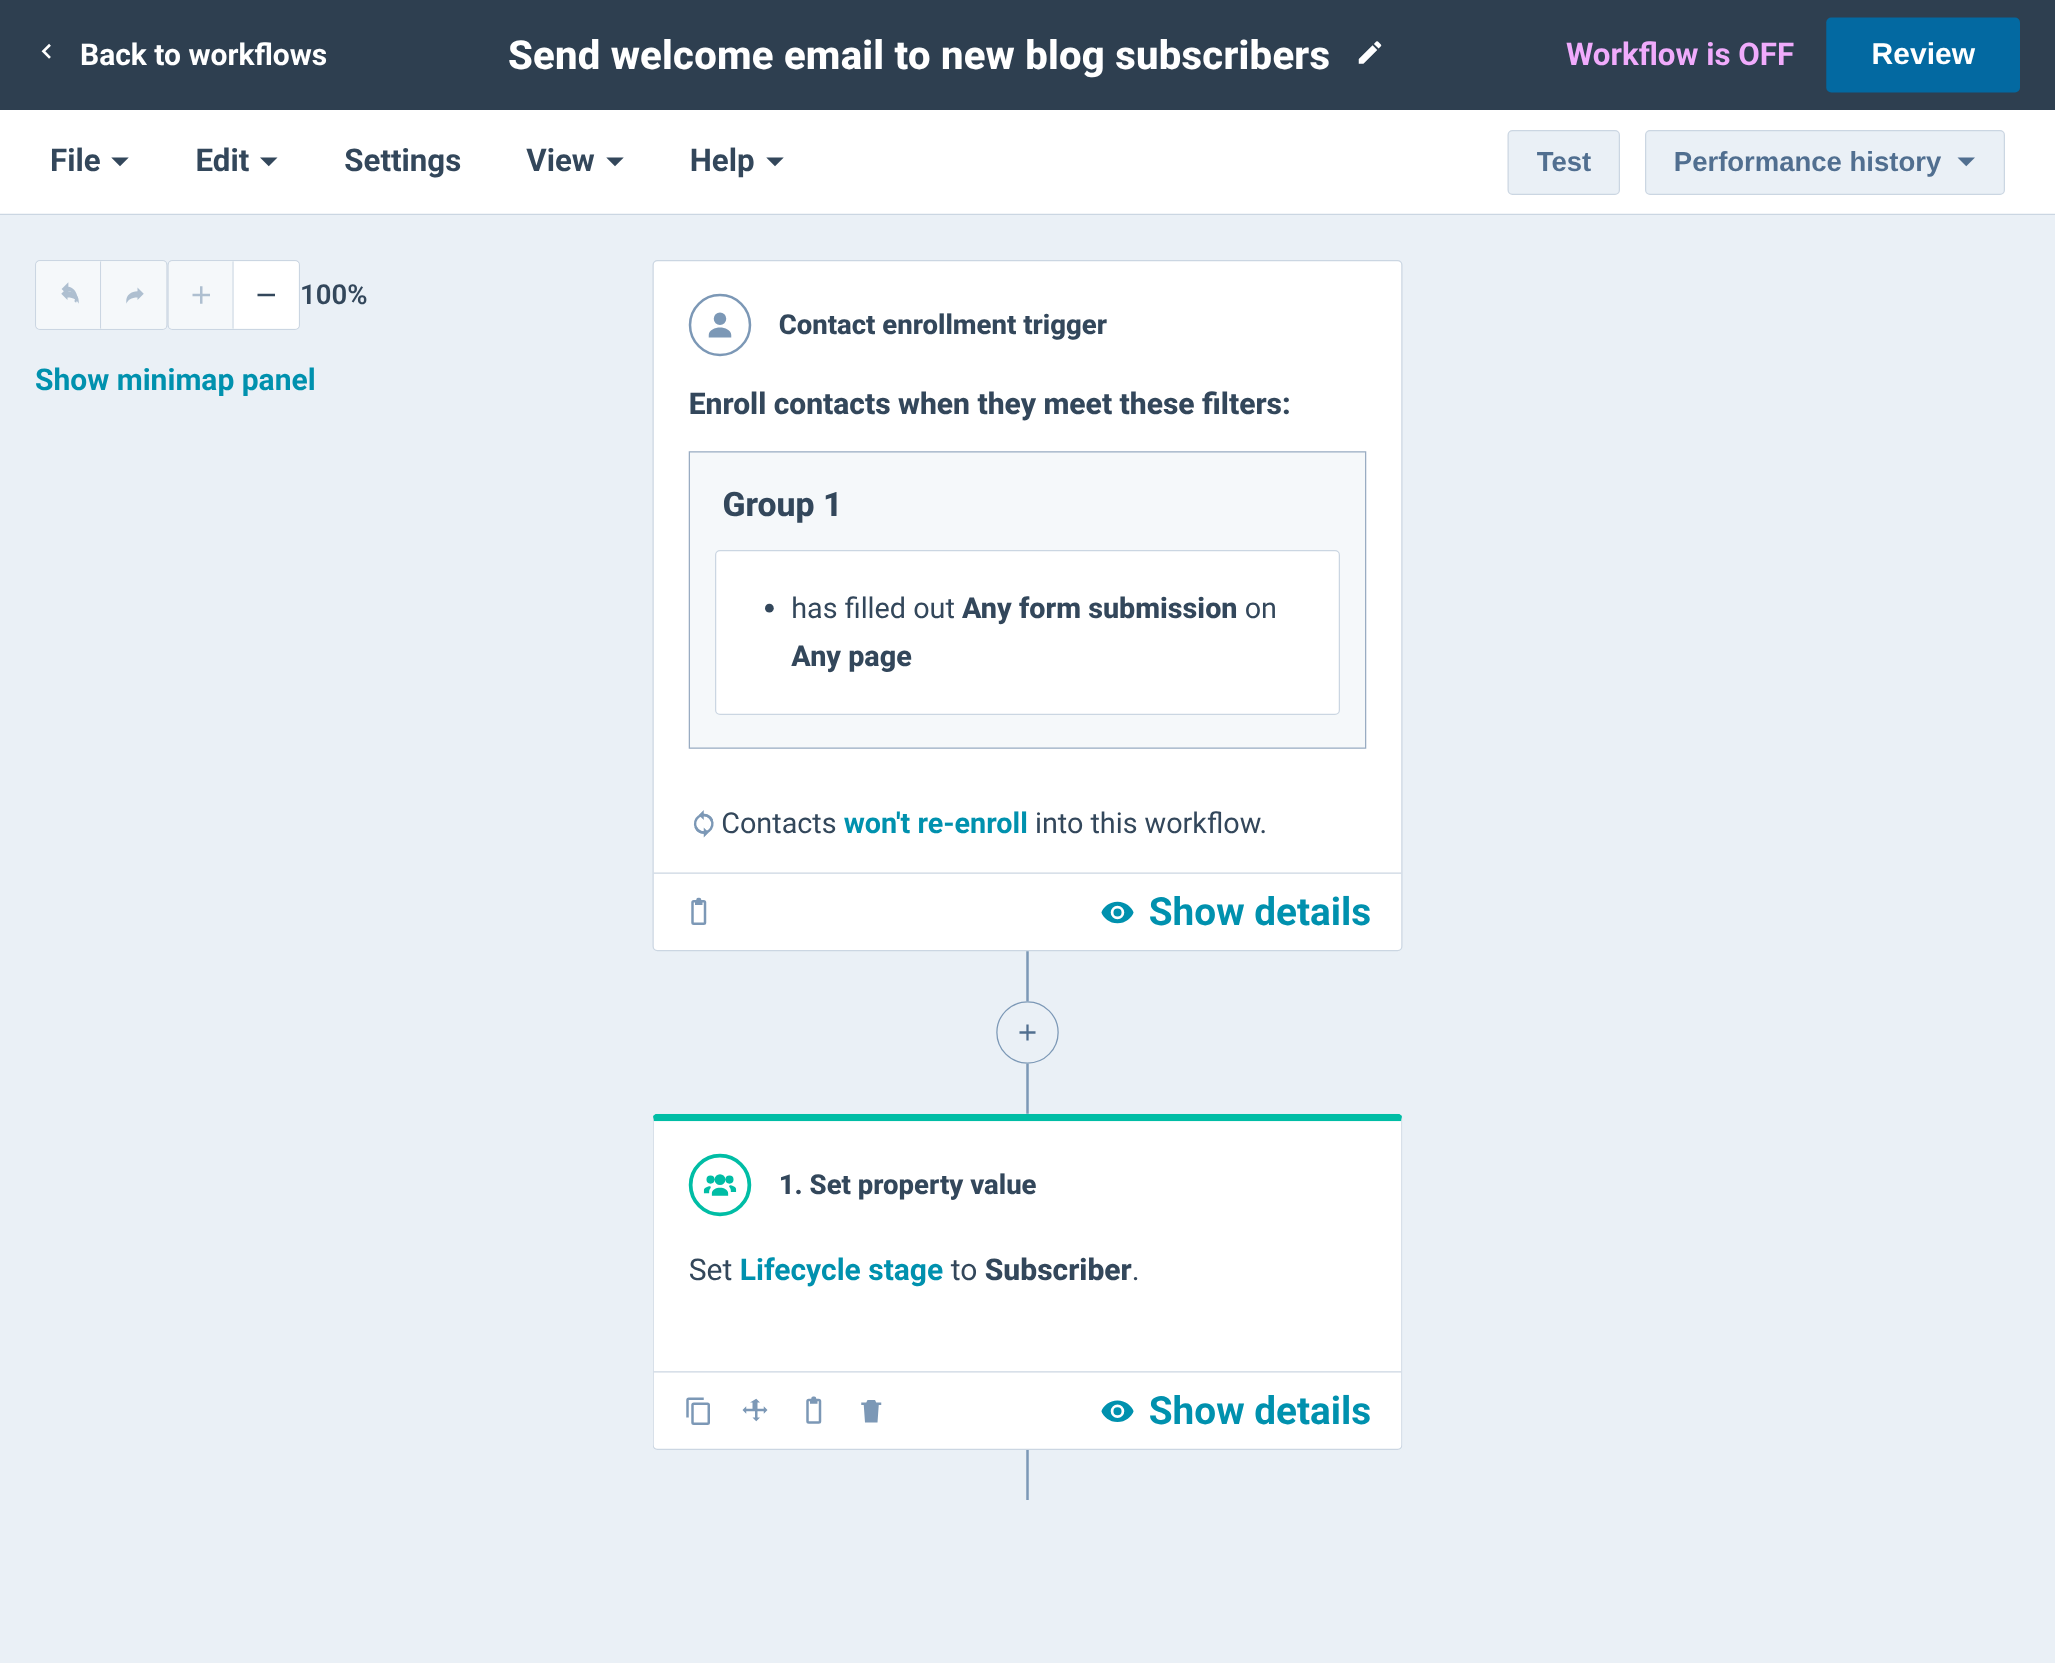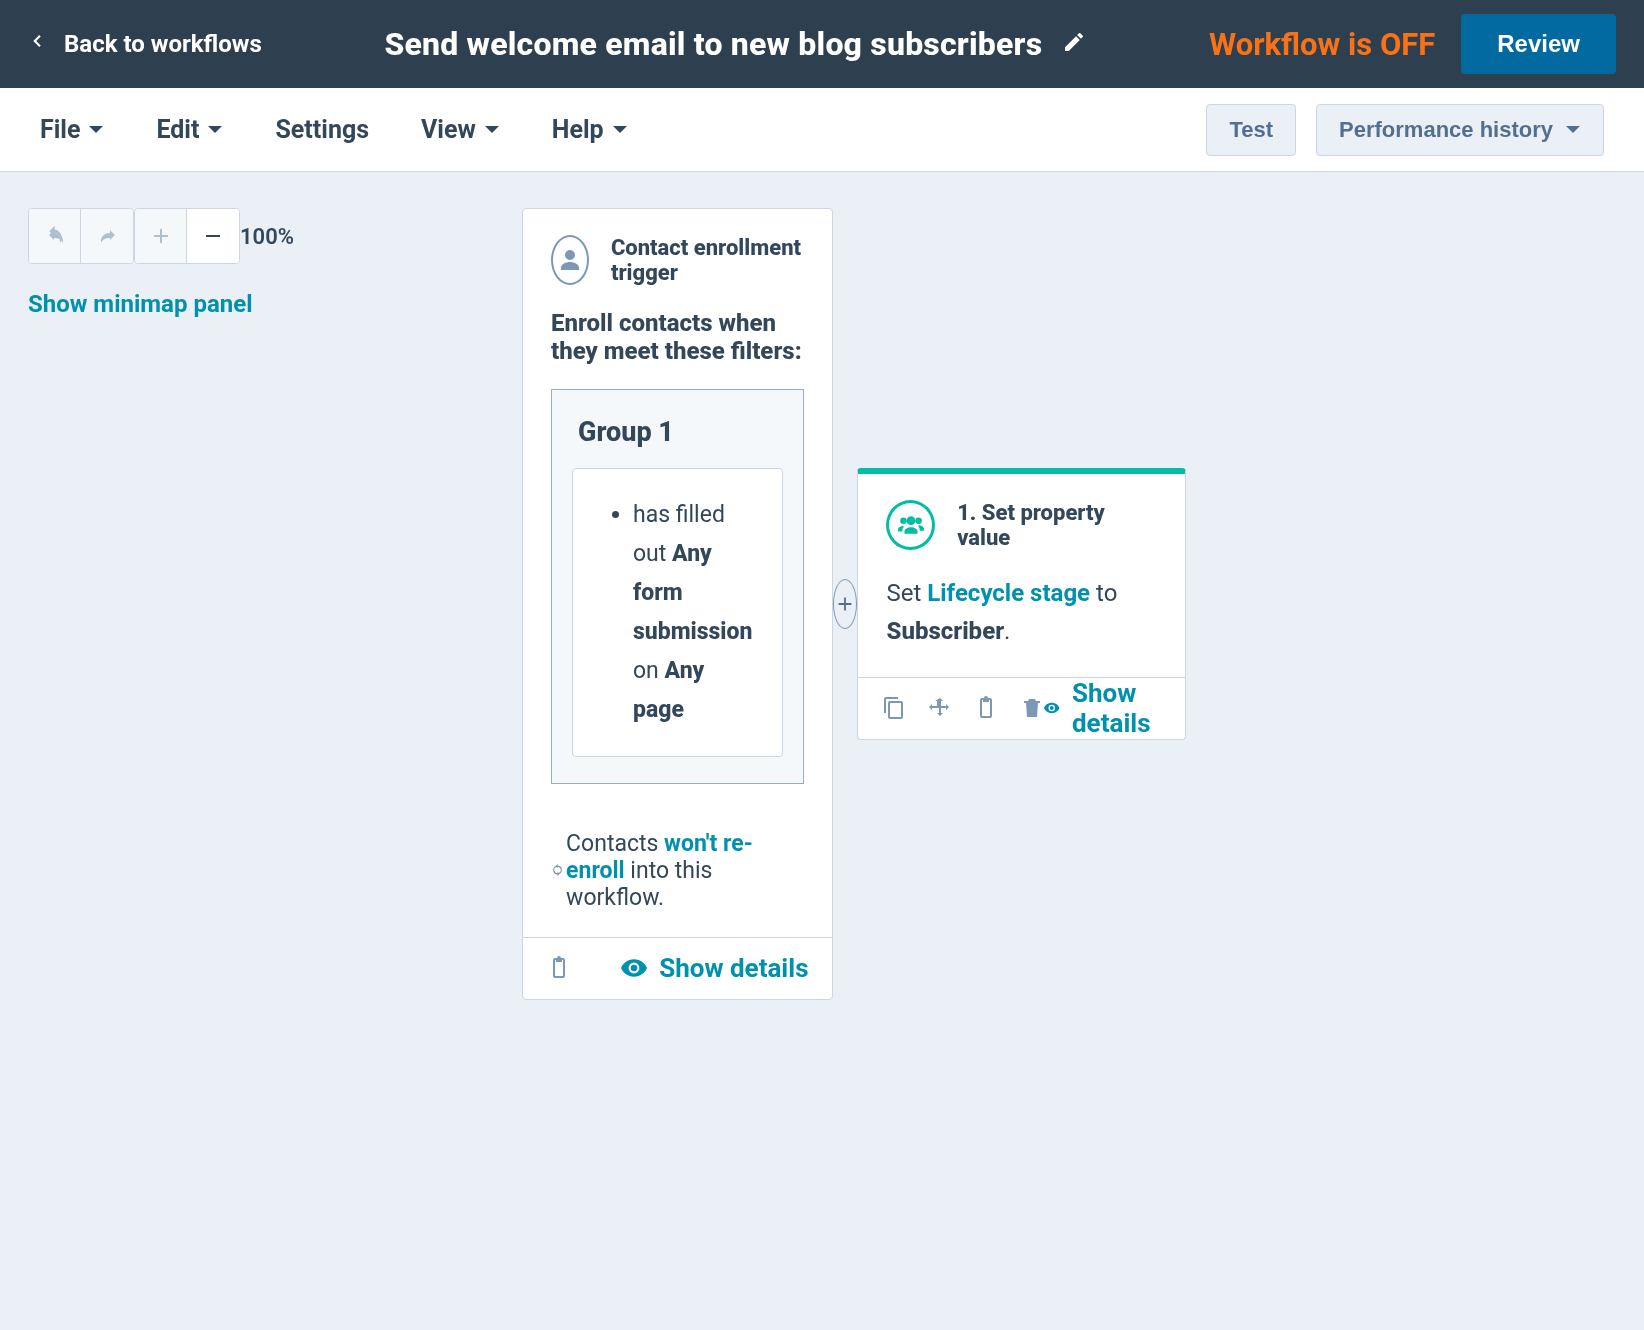--- a/index.html
+++ b/index.html
@@ -32,21 +32,21 @@
   .title-wrap {
     flex: 1;
     display: flex;
     justify-content: center;
     align-items: center;
     gap: 20px;
   }
   .wf-title { font-weight: 800; font-size: 32px; letter-spacing: .2px; }
   .pencil svg { width: 24px; height: 24px; fill: #fff; }
   .header-right { display: flex; align-items: center; gap: 26px; }
-  .wf-status { font-weight: 700; font-size: 31px; color: #f97316; }
+  .wf-status { font-weight: 700; font-size: 25px; color: #f0abfc; }
   .review-btn {
     background: #0369a1;
     color: #fff;
     font-weight: 700;
     font-size: 24px;
     border: none;
     padding: 16px 36px;
     border-radius: 4px;
     cursor: pointer;
   }
@@ -120,21 +120,21 @@
     font-weight: 700; font-size: 24px;
     color: #0091ae;
     cursor: pointer;
   }
   
   .flow {
     position: absolute;
     left: 50%; top: 36px;
     transform: translateX(-50%);
     width: 600px;
-    display: flex; flex-direction: row; align-items: center;
+    display: flex; flex-direction: column; align-items: center;
   }
   .connector { width: 2px; background: #7c98b6; }
   .add-circle {
     width: 50px; height: 50px;
     border-radius: 50%;
     background: #eaf0f6;
     border: 1.5px solid #7c98b6;
     display: flex; align-items: center; justify-content: center;
     color: #516f90; font-size: 30px; font-weight: 400;
     cursor: pointer;
@@ -182,21 +182,21 @@
   .reenroll-row svg { width: 24px; height: 24px; fill: #7c98b6; }
   .link { color: #0091ae; font-weight: 700; }
   .card-footer {
     border-top: 1px solid #cbd6e2;
     height: 62px;
     display: flex; align-items: center;
     padding: 0 24px;
   }
   .footer-left { display: flex; gap: 22px; align-items: center; }
   .footer-icon { width: 24px; height: 24px; fill: #7c98b6; cursor: pointer; }
-  .footer-right { margin-left: auto; display: flex; align-items: center; gap: 12px; color: #0091ae; font-weight: 700; font-size: 26px; cursor: pointer; }
+  .footer-right { margin-left: auto; display: flex; align-items: center; gap: 12px; color: #0091ae; font-weight: 700; font-size: 31px; cursor: pointer; }
   .footer-right svg { width: 26px; height: 20px; fill: #0091ae; }
   
   .action-card { border-top: 6px solid #00bda5; }
   .action-icon {
     width: 50px; height: 50px; border-radius: 50%;
     border: 3px solid #00bda5;
     display: flex; align-items: center; justify-content: center;
     background: #fff;
   }
   .action-icon svg { width: 26px; height: 26px; fill: #00bda5; }

